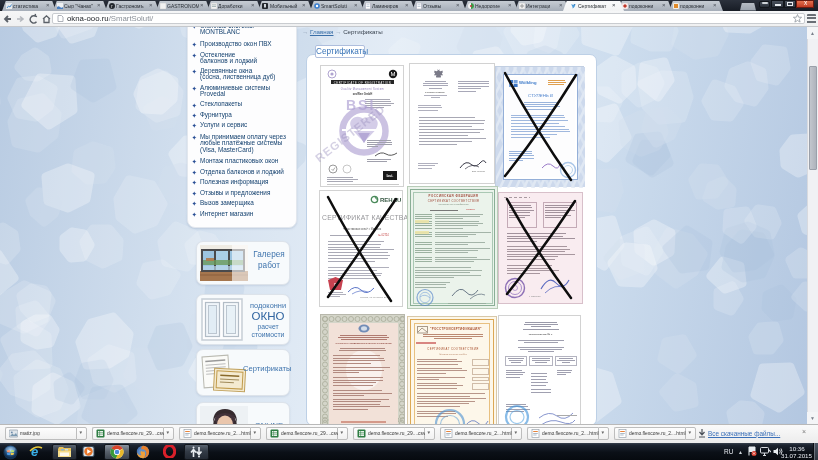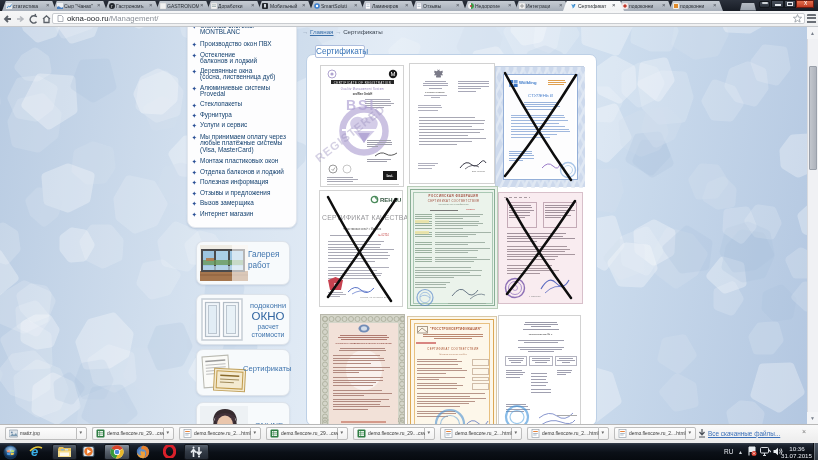--- a/index.html
+++ b/index.html
@@ -207,21 +207,21 @@
 <rect x="0" y="29" width="48" height="2" fill="#8f6240" opacity=".6"></rect>
 <rect x="1" y="4" width="44" height="23" fill="#4a4a4c"></rect>
 <rect x="3" y="6" width="11" height="19" fill="#9cc4e0"></rect>
 <rect x="16" y="6" width="12" height="19" fill="#aacfe6"></rect>
 <rect x="30" y="6" width="13" height="19" fill="#9cc4e0"></rect>
 <rect x="3" y="15" width="40" height="5" fill="#6a9a5a" opacity=".8"></rect>
 <rect x="6" y="13" width="8" height="3" fill="#b07a4a" opacity=".9"></rect>
 <rect x="3" y="21" width="40" height="4" fill="#b8d4e8" opacity=".7"></rect>
 <rect x="32" y="0" width="16" height="36" fill="#ffffff" opacity=".6"></rect>
 </svg>
-    <div class="ab" style="left:248px;top:222px;width:42px;text-align:left;font-size:8.2px;line-height:11px;color:#3f74ad;">Галерея<br>работ</div>
+    <div class="ab" style="left:248px;top:222px;width:42px;text-align:center;font-size:8.2px;line-height:11px;color:#3f74ad;">Галерея<br>работ</div>
     <div class="ab" style="left:196px;top:267px;width:94px;height:51px;background:#f7fafc;border:1px solid #dde3ea;border-radius:7px;box-shadow:0 1px 2px rgba(120,140,170,.2);"></div>
     <svg class="ab" style="left:201px;top:271px" width="42" height="43">
 <rect width="42" height="43" fill="#fdfdfe"></rect>
 <rect x="1" y="1" width="40" height="41" fill="none" stroke="#c8d0d8" stroke-width="1.6"></rect>
 <rect x="4.5" y="4.5" width="14" height="34" fill="#f0f5fa" stroke="#b2bcc6" stroke-width="1.2"></rect>
 <rect x="22.5" y="4.5" width="15" height="34" fill="#f4f8fb" stroke="#b2bcc6" stroke-width="1.2"></rect>
 <rect x="7.5" y="7.5" width="8" height="28" fill="#e2edf5" stroke="#bcc6d0" stroke-width="1"></rect>
 <rect x="25.5" y="7.5" width="9" height="28" fill="#e8f1f7" stroke="#bcc6d0" stroke-width="1"></rect>
 </svg>
     <div class="ab" style="left:246px;top:274px;width:44px;text-align:center;font-size:7.4px;color:#3f74ad;">подоконни</div>
@@ -886,21 +886,21 @@
 <svg class="ab" style="left:2px;top:13px" width="50" height="12">
 <path d="M9 6 L3.5 6 M6 3 L3 6 L6 9" stroke="#5a6068" stroke-width="1.8" fill="none"></path>
 <path d="M15 6 L20.5 6 M18 3.5 L21 6 L18 8.5" stroke="#b4b8be" stroke-width="1.6" fill="none"></path>
 <path d="M33 3 A3.6 3.6 0 1 0 34.5 8.8 M33 3 L33.5 0.8 M33 3 L35 3.6" stroke="#5a6068" stroke-width="1.4" fill="none"></path>
 <path d="M41 6 L44.5 2.8 L48 6 M42 5.5 L42 9.5 L47 9.5 L47 5.5" stroke="#5a6068" stroke-width="1.3" fill="none"></path>
 </svg>
 <div class="ab" style="left:52px;top:12.5px;width:753px;height:11.5px;background:#fff;border:1px solid #c9ccd0;border-radius:2px;"></div>
 <svg class="ab" style="left:57px;top:15px" width="7" height="7">
     <path d="M1 0.5 L4.5 0.5 L6 2 L6 6.5 L1 6.5 Z" fill="#fff" stroke="#9aa0a8" stroke-width=".8"></path>
   </svg>
-<div class="ab" style="left:67px;top:14.2px;font-size:7.8px;color:#1b1f24;">okna-ooo.ru<span style="color:#8a9098;">/Management/</span></div>
+<div class="ab" style="left:67px;top:14.2px;font-size:7.8px;color:#1b1f24;">okna-ooo.ru<span style="color:#8a9098;">/SmartSoluti/</span></div>
 <svg class="ab" style="left:793px;top:14px" width="9" height="9">
     <path d="M4.5 0.5 L5.6 3.2 L8.6 3.3 L6.3 5.2 L7.1 8.1 L4.5 6.5 L1.9 8.1 L2.7 5.2 L0.4 3.3 L3.4 3.2 Z" fill="none" stroke="#9aa0a8" stroke-width=".9"></path>
   </svg>
 <div class="ab" style="left:807px;top:13.5px;width:9px;height:10px;background:repeating-linear-gradient(180deg,#6a6f76 0 2px,transparent 2px 3.4px);border-radius:1px;"></div>
 <div class="ab" style="left:0;top:424px;width:818px;height:19px;background:linear-gradient(#fafafa,#ececec);border-top:1px solid #b9b9b9;"></div>
 <div class="ab" style="left:5px;top:427px;width:71px;height:13px;background:linear-gradient(#fdfdfd,#f1f1f1);border:1px solid #bdbdbd;border-radius:2px 0 0 2px;border-right:none;"></div>
 <div class="ab" style="left:76px;top:427px;width:11px;height:13px;background:linear-gradient(#fdfdfd,#f1f1f1);border:1px solid #bdbdbd;border-radius:0 2px 2px 0;"></div>
 <div class="ab" style="left:78.5px;top:429.5px;font-size:4.6px;color:#6a6a6a;">▼</div>
 <svg class="ab" style="left:9px;top:429px" width="9" height="9">
     <rect x="0" y="1" width="9" height="7" rx="1" fill="#dfe5ea" stroke="#8a99a8" stroke-width=".7"></rect>

